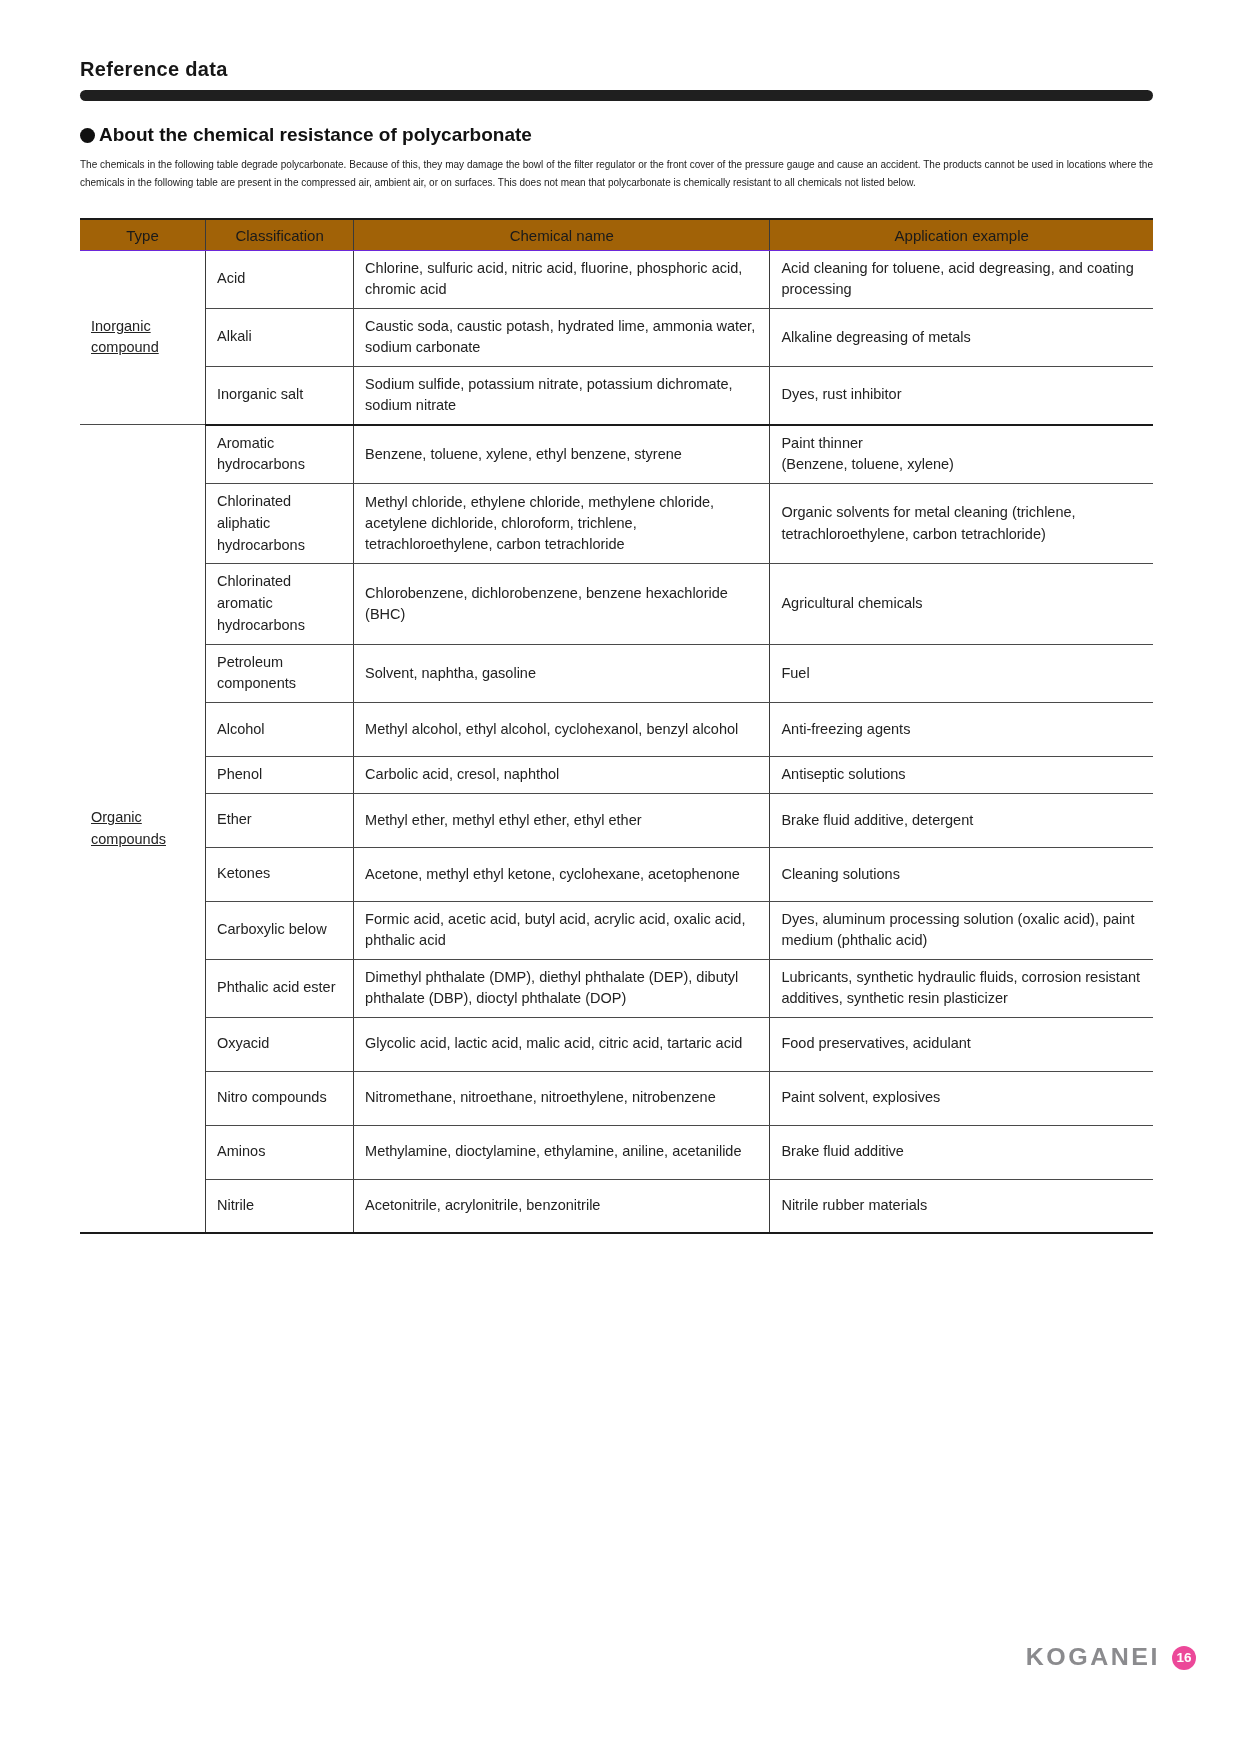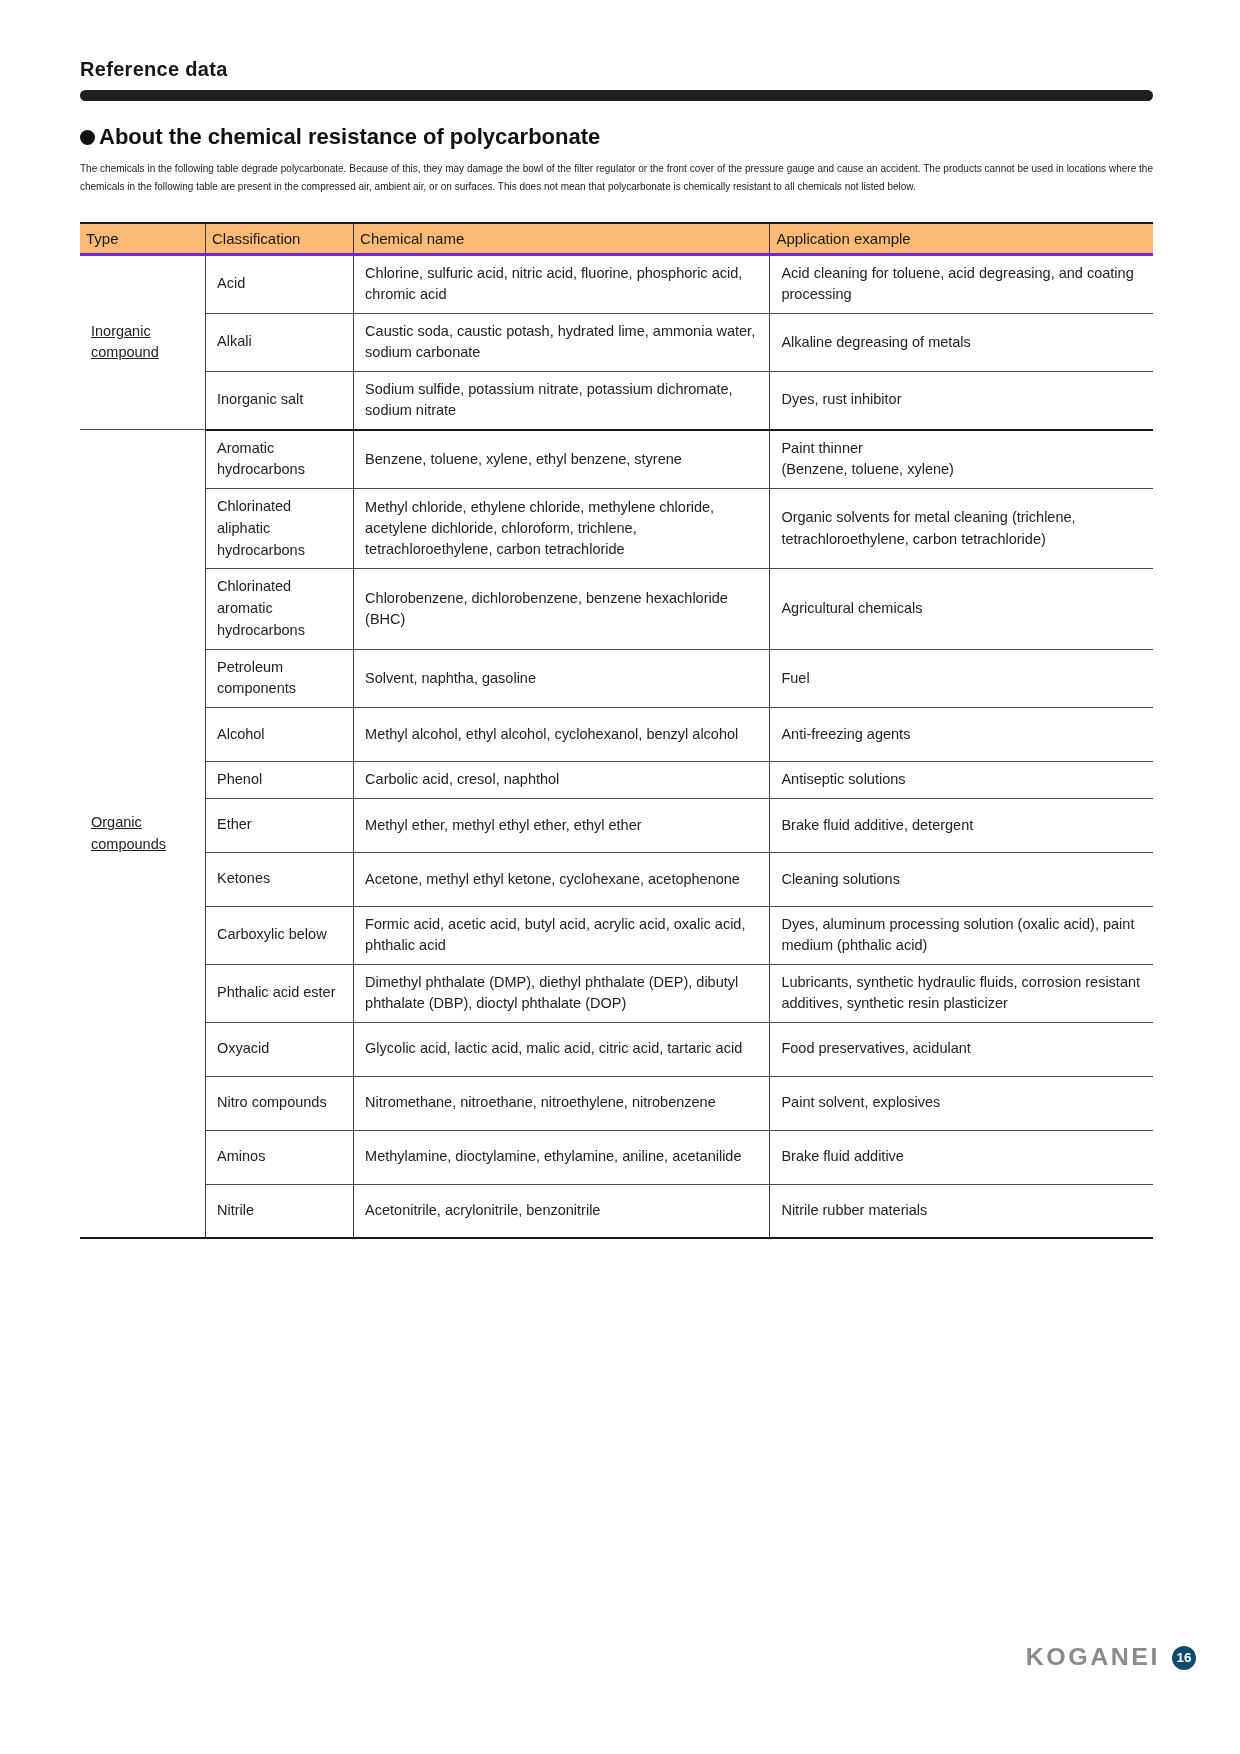--- a/index.html
+++ b/index.html
@@ -30,21 +30,21 @@
   }
   .rule-bar {
     margin-top: 9px;
     height: 11px;
     width: 1073px;
     background: #1f1f1f;
     border-radius: 6px;
   }
   .section-title {
     margin-top: 23px;
-    font-size: 22px;
+    font-size: 19px;
     font-weight: bold;
     color: #111;
     display: flex;
     align-items: center;
   }
   .bullet {
     display: inline-block;
     width: 15px;
     height: 15px;
     border-radius: 50%;
@@ -66,26 +66,26 @@
     table-layout: fixed;
     border-top: 2px solid #1a1a1a;
     border-bottom: 2px solid #1a1a1a;
     font-size: 14.5px;
   }
   .chem-table col.c-type  { width: 11.7%; }
   .chem-table col.c-class { width: 13.8%; }
   .chem-table col.c-chem  { width: 38.8%; }
   .chem-table col.c-app   { width: 35.7%; }
   .chem-table th {
-    background: #fdba74;
+    background: #a16207;
     font-weight: normal;
     font-size: 15px;
-    text-align: left;
+    text-align: center;
     padding: 5px 6px;
-    border-bottom: 3px solid #6d28d9;
+    border-bottom: 1px solid #6d28d9;
     height: 31px;
   }
   .chem-table th, .chem-table td { border-right: 1px solid #3a3a3a; }
   .chem-table th:last-child, .chem-table td:last-child { border-right: none; }
   .chem-table td {
     padding: 7px 11px;
     vertical-align: middle;
     line-height: 1.48;
     border-bottom: 1px solid #4a4a4a;
     color: #222;
@@ -112,21 +112,21 @@
     font-size: 25px;
     font-weight: bold;
     color: #8b8b8e;
     letter-spacing: 2.5px;
     transform: scaleY(0.92);
   }
   .page-badge {
     width: 24px;
     height: 24px;
     border-radius: 50%;
-    background: #0c4a6e;
+    background: #ec4899;
     color: #fff;
     font-size: 13.5px;
     font-weight: bold;
     display: flex;
     align-items: center;
     justify-content: center;
   }
 </style>
 </head>
 <body>

